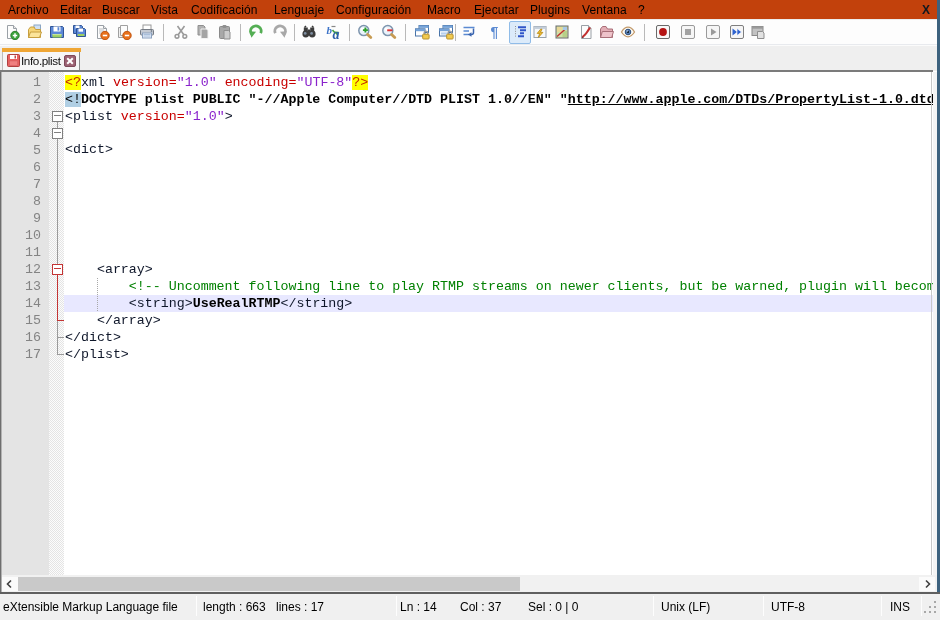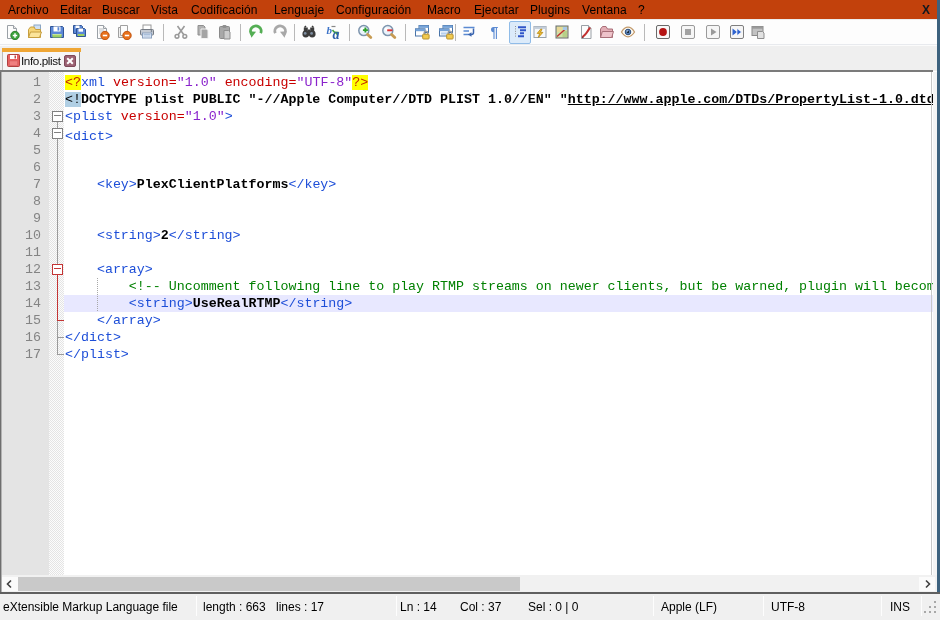--- a/index.html
+++ b/index.html
@@ -19,21 +19,21 @@
 #tab1 .top{position:absolute;left:-1px;top:0;width:79px;height:4px;background:#efa634}
 #tab1 .lbl{position:absolute;left:18px;top:6px;font-size:11.7px;letter-spacing:-0.4px;color:#111}
 #tabline{position:absolute;left:0;top:70px;width:933px;height:2px;background:#7b7b7b}
 
 #editor{position:absolute;left:0;top:72px;width:933px;height:503px;background:#fff;overflow:hidden}
 #nummargin{position:absolute;left:0;top:0;width:49px;height:503px;background:#e4e4e4}
 #foldmargin{position:absolute;left:49px;top:0;width:15px;height:503px;background:conic-gradient(#e4e4e4 25%,#fcfcfc 0 50%,#e4e4e4 0 75%,#fcfcfc 0);background-size:2px 2px}
 .ln{position:absolute;width:41px;text-align:right;font-family:"Liberation Mono",monospace;font-size:13.3px;line-height:17px;color:#848484}
 .row{position:absolute;left:65px;white-space:pre;font-family:"Liberation Mono",monospace;font-size:13.3px;line-height:17px;color:#000}
 #curline{position:absolute;left:64px;top:223px;width:869px;height:17px;background:#e8e8ff}
-.t{color:#1d4ed8}
+.t{color:#0f172a}
 .a{color:#c80000}
 .v{color:#8a22cc}
 .k{font-weight:bold}
 .c{color:#008000}
 .y{color:#c22800;background:#ffff00}
 .dt{color:#000;background:#b0cfe4}
 .lnk{font-weight:bold;text-decoration:underline}
 .guide{position:absolute;width:1px;background-image:linear-gradient(#a8a8a8 50%,rgba(0,0,0,0) 0);background-size:1px 2px}
 
 .fbox{position:absolute;left:52px;width:11px;height:11px;background:#fff;border:1px solid #808080}
@@ -280,29 +280,27 @@
   <div id="nummargin"></div>
   <div id="foldmargin"></div>
   <div id="curline"></div>
   <div class="ln" style="top:2px">1</div>
 <div class="row" style="top:2px"><span class="y">&lt;?</span><span class="t">xml</span><span class="a"> version</span><span class="a">=</span><span class="v">"1.0"</span><span class="a"> encoding</span><span class="a">=</span><span class="v">"UTF-8"</span><span class="y">?&gt;</span></div>
 <div class="ln" style="top:19px">2</div>
 <div class="row" style="top:19px"><span class="dt">&lt;!</span><span class="k">DOCTYPE plist PUBLIC "-//Apple Computer//DTD PLIST 1.0//EN" "</span><span class="k"><span class="lnk">http://www.apple.com/DTDs/PropertyList-1.0.dtd</span>"&gt;</span></div>
 <div class="ln" style="top:36px">3</div>
 <div class="row" style="top:36px"><span class="t">&lt;plist</span><span class="a"> version</span><span class="a">=</span><span class="v">"1.0"</span><span class="t">&gt;</span></div>
 <div class="ln" style="top:53px">4</div>
-<div class="row" style="top:56px"><span class="t">&lt;dict&gt;</span></div>
+<div class="row" style="top:69px"><span class="t">&lt;dict&gt;</span></div>
 <div class="ln" style="top:70px">5</div>
 <div class="ln" style="top:87px">6</div>
 <div class="ln" style="top:104px">7</div>
-<div class="row" style="top:104px">    <span class="t">&lt;key&gt;</span><span class="k">PlexClientPlatforms</span><span class="t">&lt;/key&gt;</span></div>
 <div class="ln" style="top:121px">8</div>
 <div class="ln" style="top:138px">9</div>
 <div class="ln" style="top:155px">10</div>
-<div class="row" style="top:155px">    <span class="t">&lt;string&gt;</span><span class="k">2</span><span class="t">&lt;/string&gt;</span></div>
 <div class="ln" style="top:172px">11</div>
 <div class="ln" style="top:189px">12</div>
 <div class="row" style="top:189px">    <span class="t">&lt;array&gt;</span></div>
 <div class="ln" style="top:206px">13</div>
 <div class="row" style="top:206px">        <span class="c">&lt;!-- Uncomment following line to play RTMP streams on newer clients, but be warned, plugin will become incompatible with older clients like LG TVs --&gt;</span></div>
 <div class="ln" style="top:223px">14</div>
 <div class="row" style="top:223px">        <span class="t">&lt;string&gt;</span><span class="k">UseRealRTMP</span><span class="t">&lt;/string&gt;</span></div>
 <div class="ln" style="top:240px">15</div>
 <div class="row" style="top:240px">    <span class="t">&lt;/array&gt;</span></div>
 <div class="ln" style="top:257px">16</div>
@@ -336,21 +334,21 @@
 <div class="abs" style="left:0;top:72px;width:1px;height:520px;background:#6e6e6e"></div>
 <div class="abs" style="left:1px;top:72px;width:1px;height:520px;background:#b2b2b2"></div>
 <div id="statline"></div>
 <div id="status">
   <span class="st" style="left:3px">eXtensible Markup Language file</span>
   <span class="st" style="left:203px">length : 663</span>
   <span class="st" style="left:276px">lines : 17</span>
   <span class="st" style="left:400px">Ln : 14</span>
   <span class="st" style="left:460px">Col : 37</span>
   <span class="st" style="left:528px">Sel : 0 | 0</span>
-  <span class="st" style="left:661px">Apple (LF)</span>
+  <span class="st" style="left:661px">Unix (LF)</span>
   <span class="st" style="left:771px">UTF-8</span>
   <span class="st" style="left:890px">INS</span>
   <span class="ssep" style="left:196px"></span>
   <span class="ssep" style="left:396px"></span>
   <span class="ssep" style="left:653px"></span>
   <span class="ssep" style="left:763px"></span>
   <span class="ssep" style="left:881px"></span>
   <span class="ssep" style="left:921px"></span>
 </div>
 <div id="grip">

